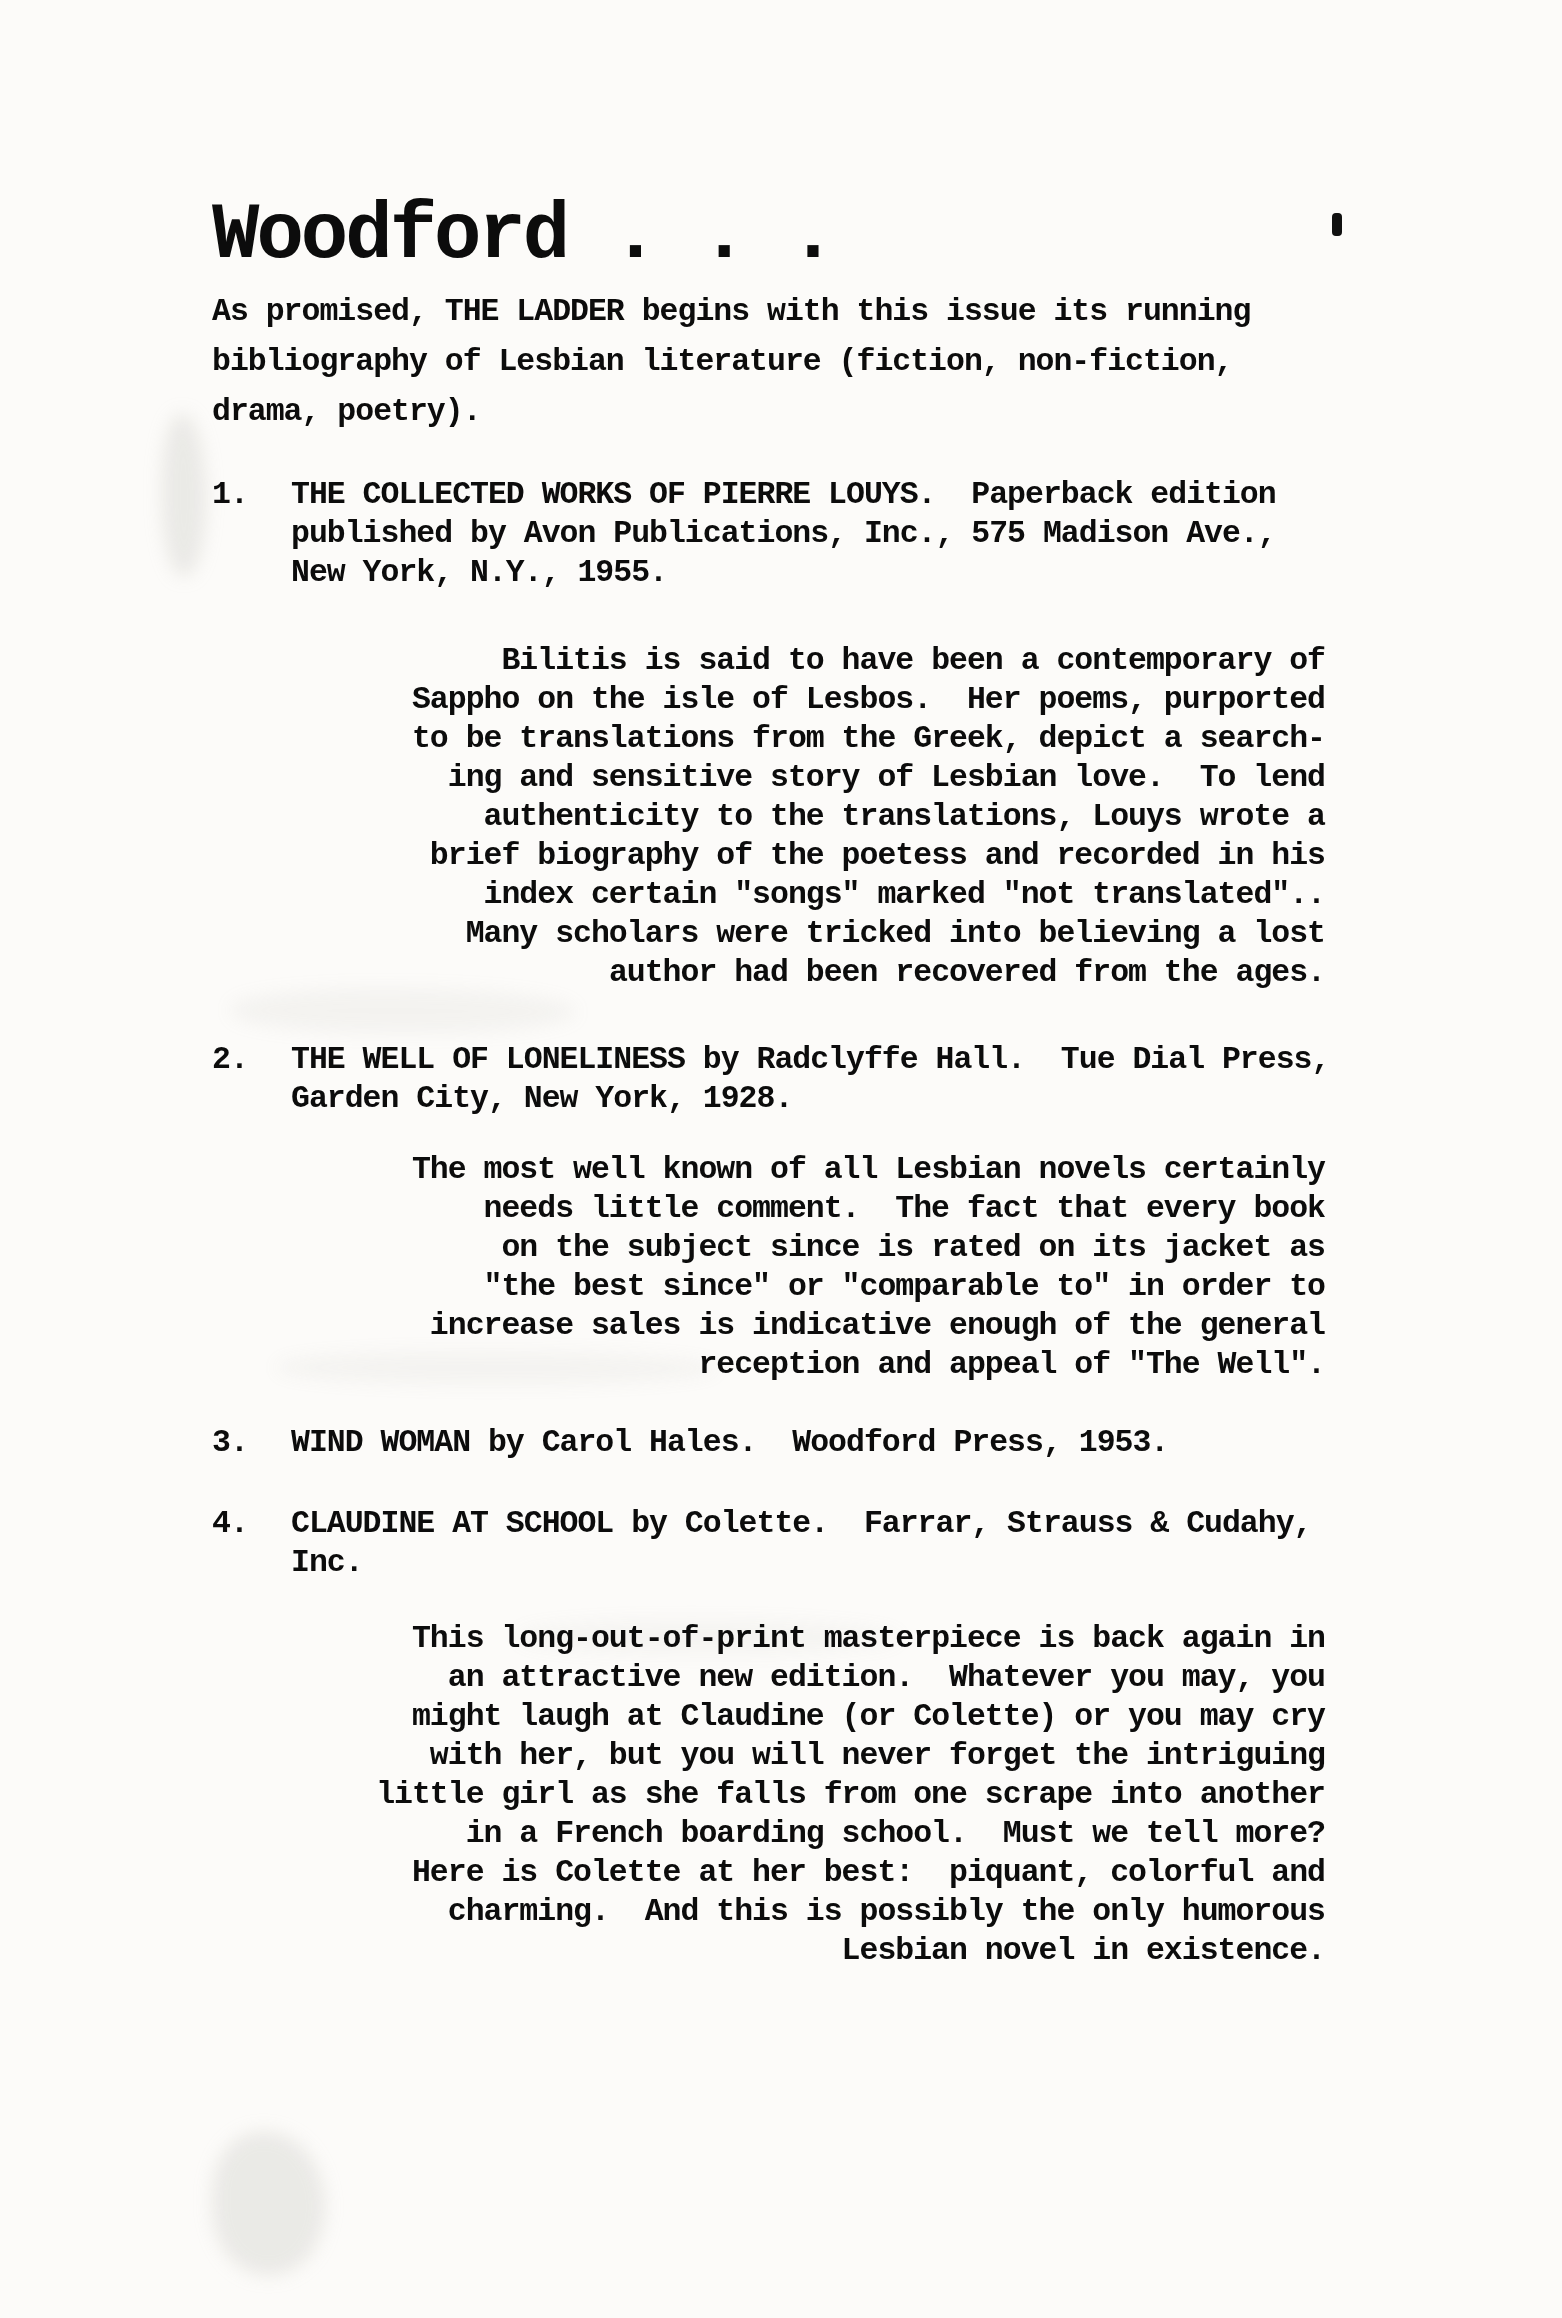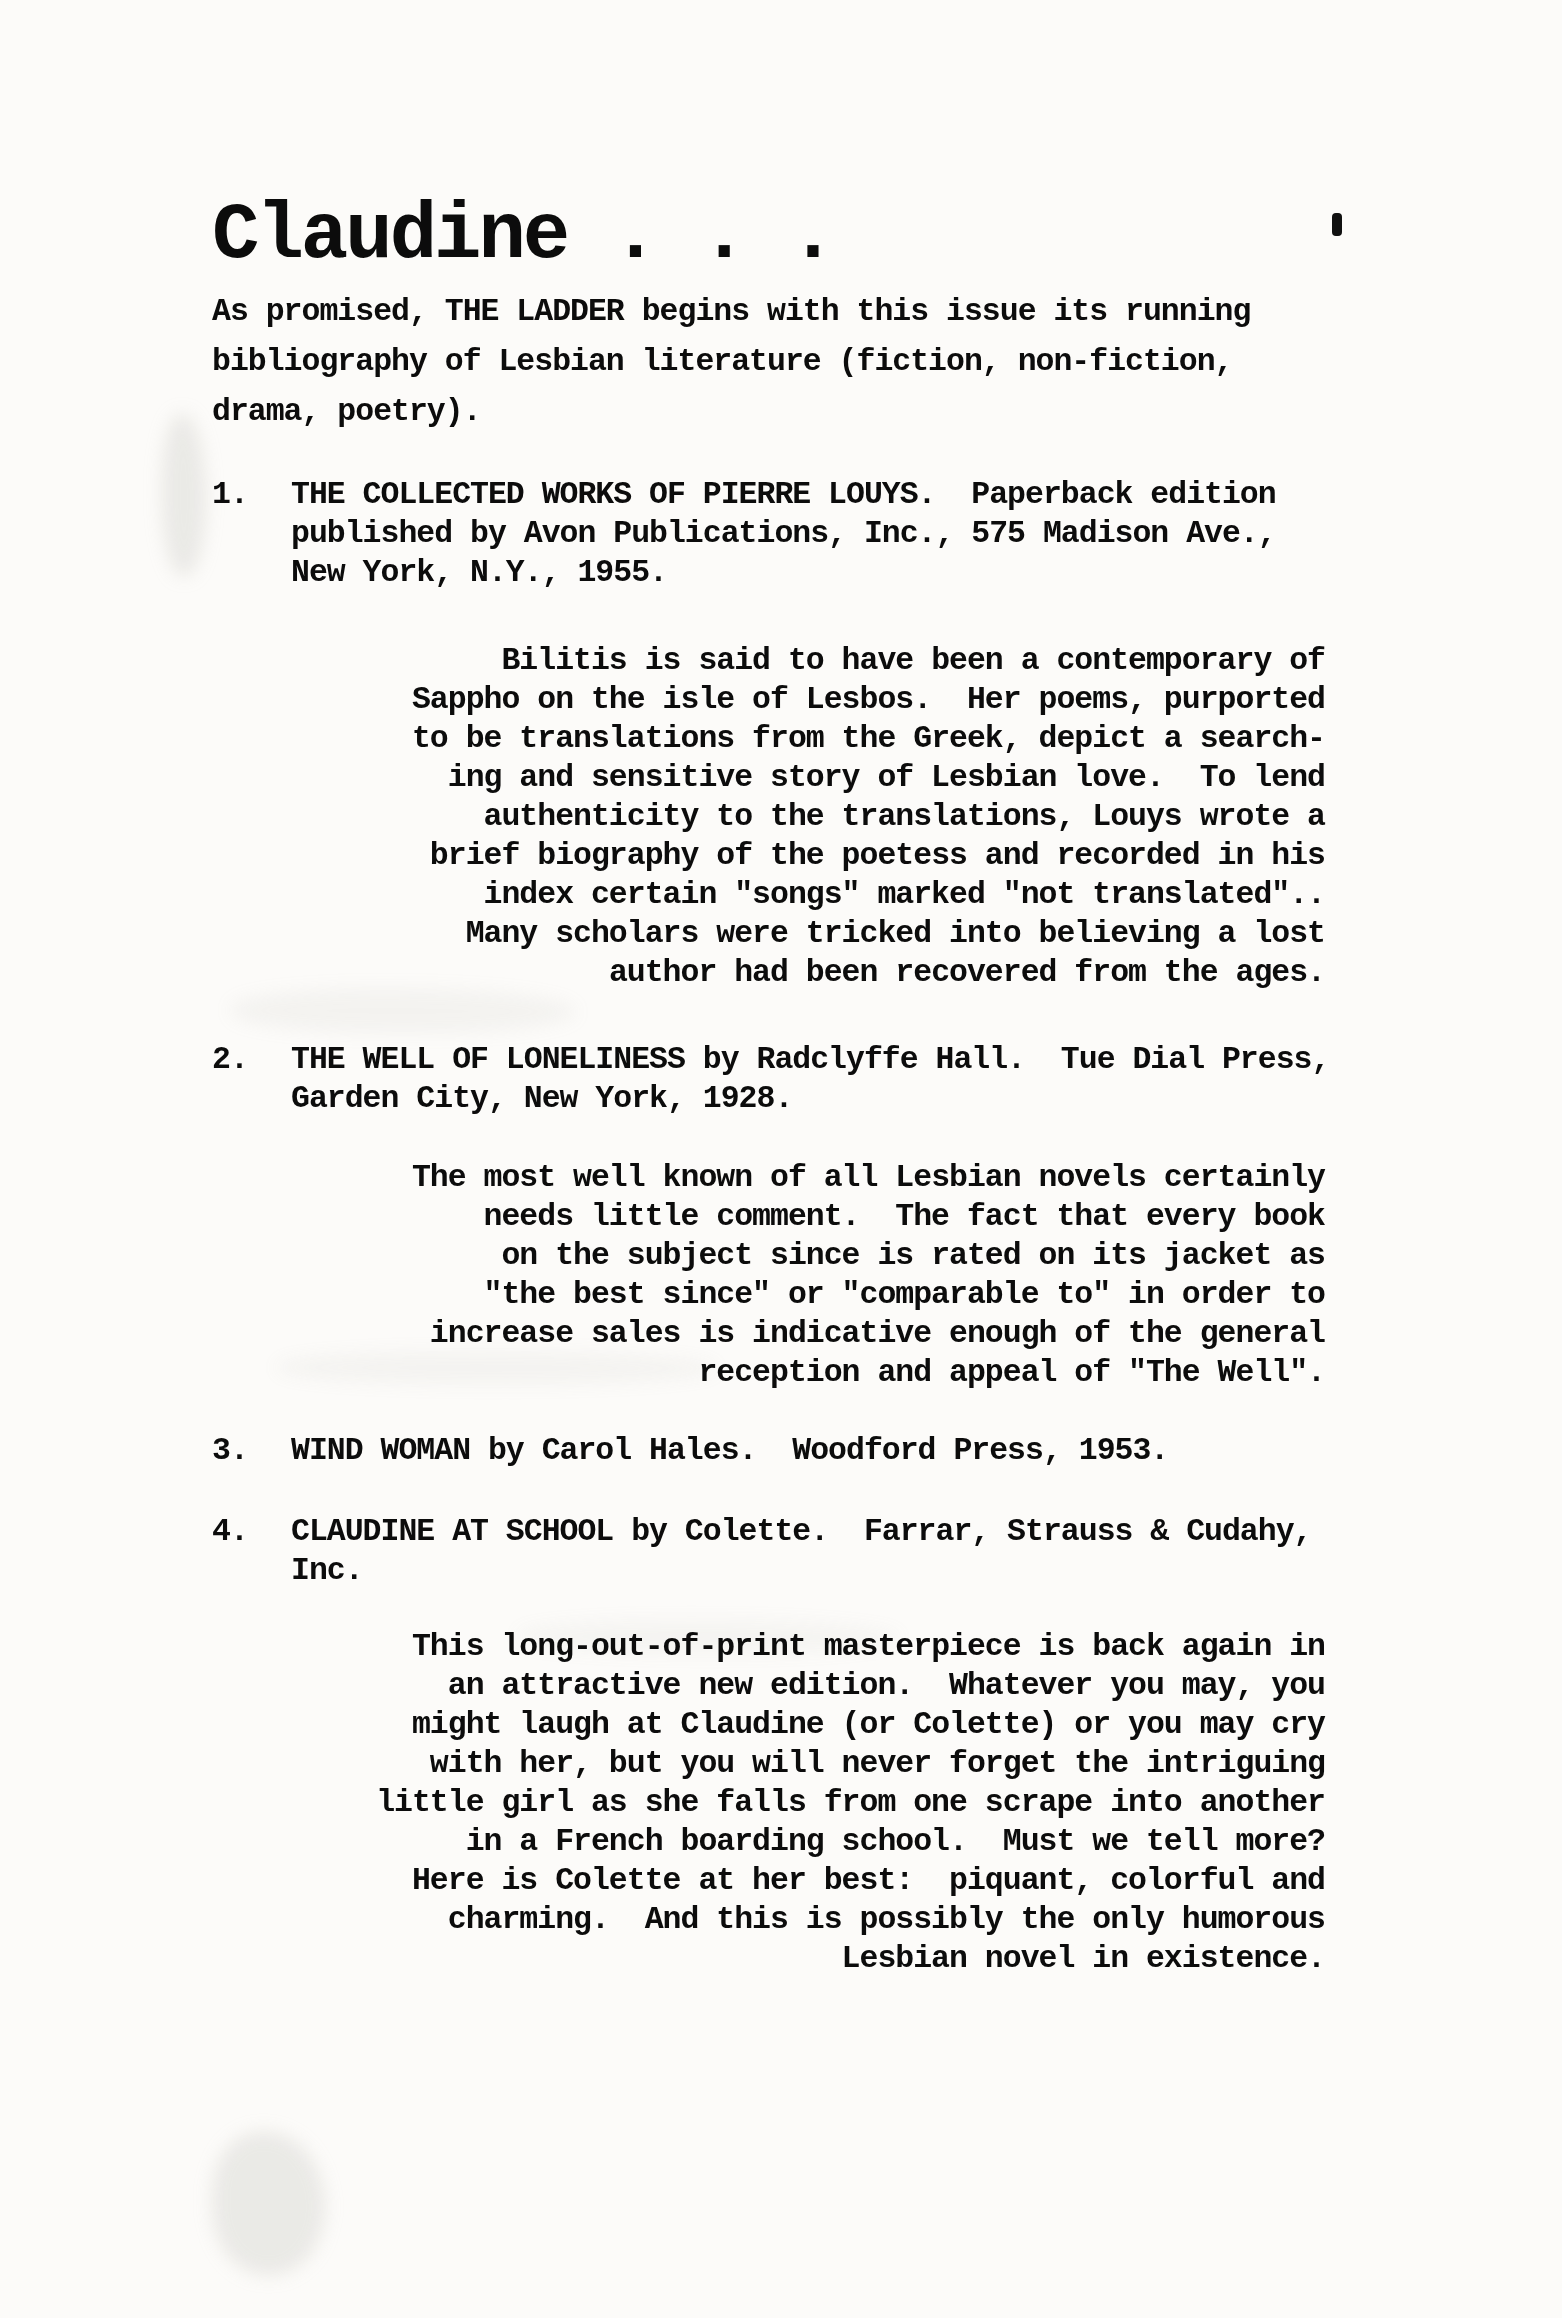--- a/index.html
+++ b/index.html
@@ -82,21 +82,21 @@
     width: 980px;
     font-size: 31.5px;
     line-height: 39px;
     letter-spacing: -1px;
     white-space: pre-wrap;
     text-align: right;
   }
   .item-1 { margin-top: 38px; }
   .note-1 { margin-top: 49px; }
   .item-2 { margin-top: 48px; }
-  .note-2 { margin-top: 40px; }
+  .note-2 { margin-top: 32px; }
   .item-3 { margin-top: 39px; }
   .note-3 { margin-top: 42px; }
   .item-4 { margin-top: 42px; }
   .note-4 { margin-top: 37px; }
   .page-number {
     margin: 47px 0 0 9.8px;
     font-size: 31.5px;
     line-height: 39px;
     letter-spacing: -1px;
   }
@@ -108,21 +108,21 @@
 
   <div class="smudge s1"></div>
   <div class="smudge s2"></div>
   <div class="smudge s3"></div>
   <div class="smudge s4"></div>
   <div class="smudge s5"></div>
   <div class="tick-mark"></div>
 
   <div class="content">
 
-    <h1 class="doc-title">Claudine . . .</h1>
+    <h1 class="doc-title">Woodford . . .</h1>
 
     <p class="intro">As promised, THE LADDER begins with this issue its running
 bibliography of Lesbian literature (fiction, non-fiction,
 drama, poetry).</p>
 
     <div class="biblio-item item-1">
       <span class="num">1.</span>
       <span class="heading">THE COLLECTED WORKS OF PIERRE LOUYS.  Paperback edition
 published by Avon Publications, Inc., 575 Madison Ave.,
 New York, N.Y., 1955.</span>

